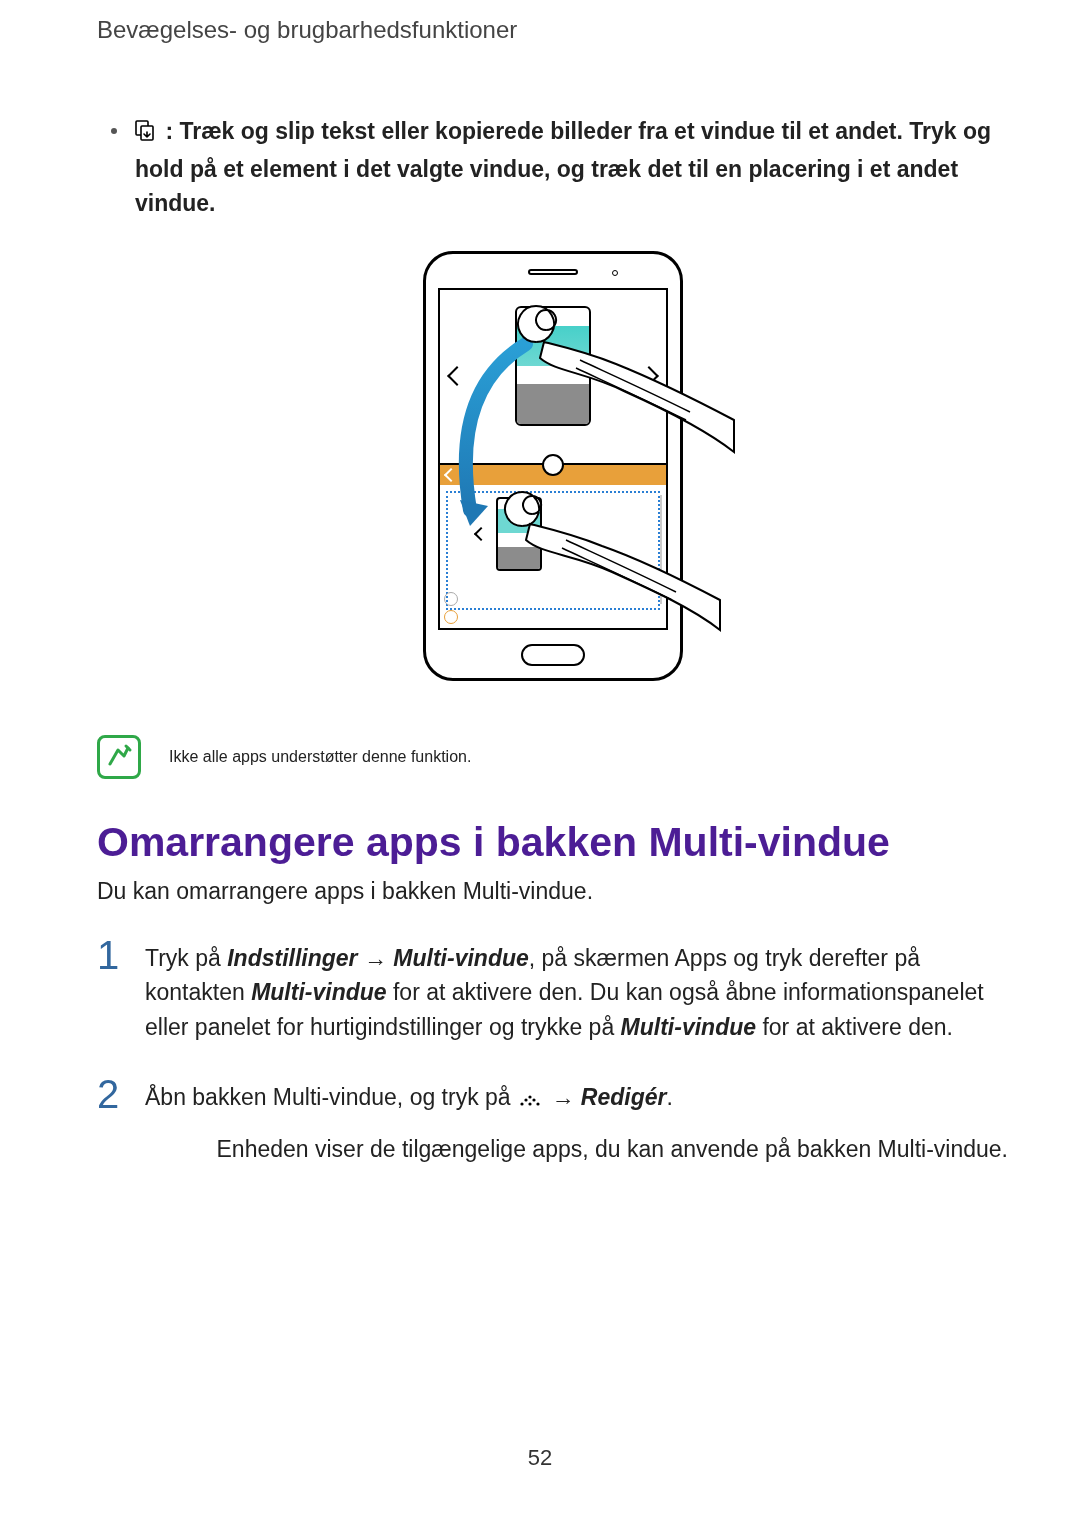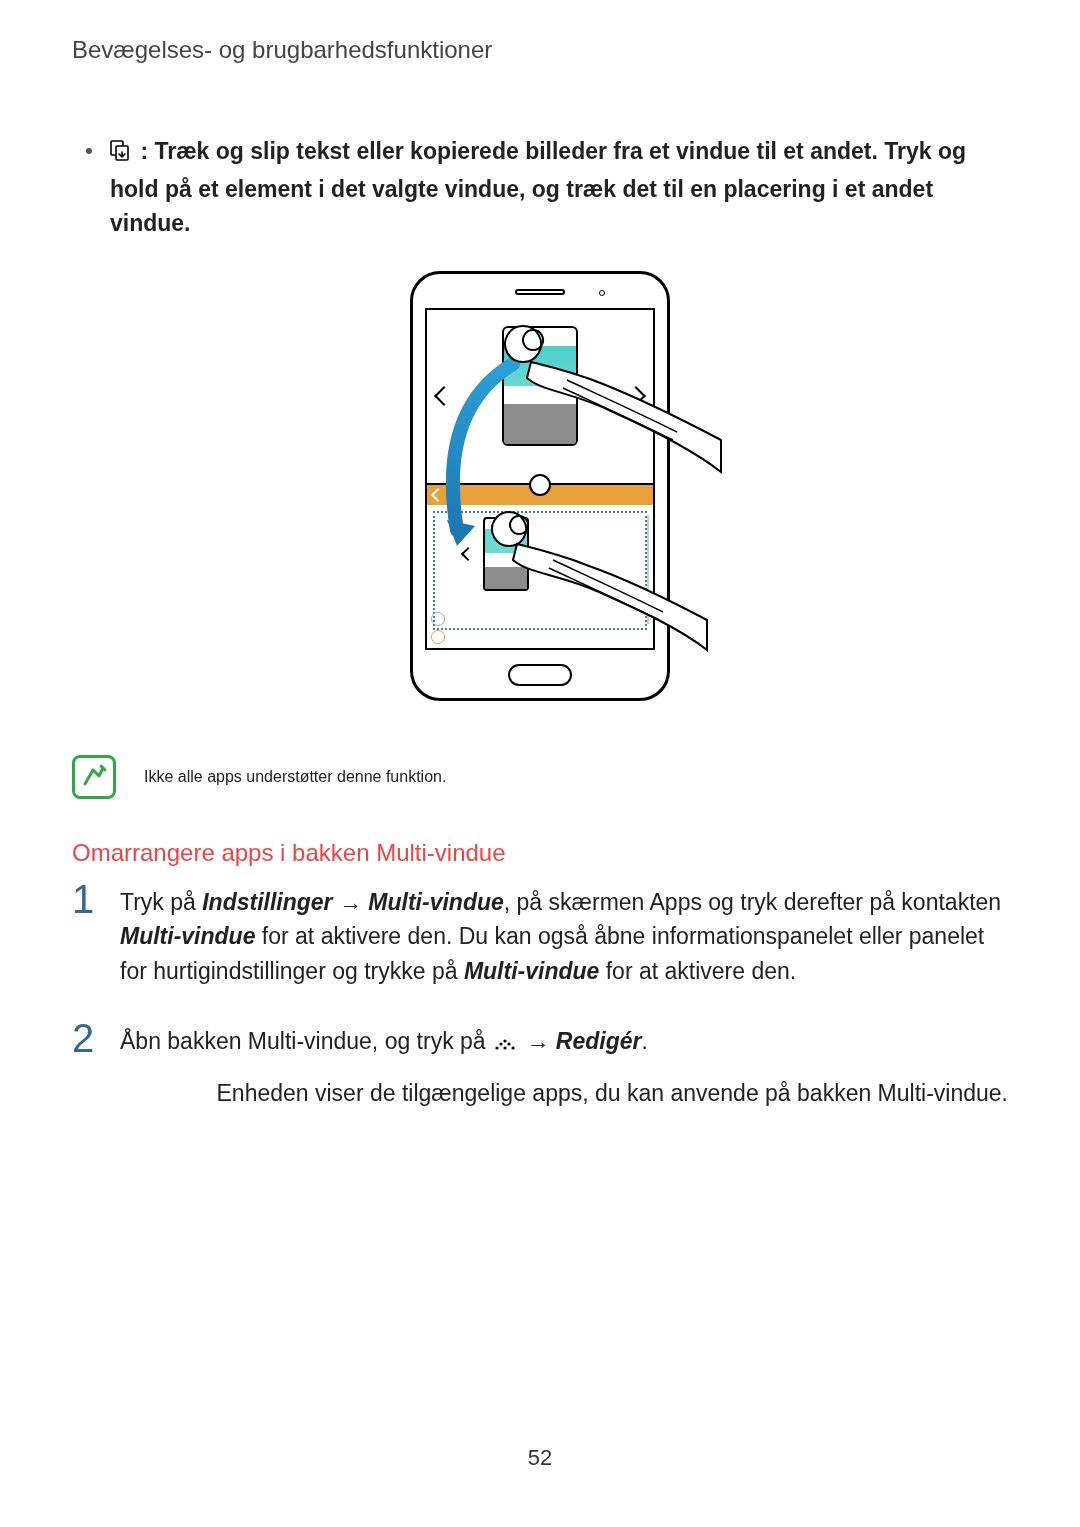--- a/index.html
+++ b/index.html
@@ -5,21 +5,22 @@
   * { box-sizing: border-box; margin: 0; padding: 0; }
   body {
     width: 1080px;
     height: 1527px;
     background: #fff;
     font-family: -apple-system, "Segoe UI", Helvetica, Arial, sans-serif;
     color: #222;
     position: relative;
   }
   .page {
-    padding: 36px 72px 0 72px;
+    padding: 16px 72px 0 72px;
+    margin-left: 25px;
   }
   .header {
     font-size: 24px;
     color: #444;
     margin-bottom: 70px;
     font-weight: 400;
   }
   .bullet-row {
     display: flex;
     align-items: flex-start;
@@ -229,23 +230,23 @@
     border-radius: 8px;
     display: flex;
     align-items: center;
     justify-content: center;
     flex-shrink: 0;
   }
   .note-text {
     font-size: 16px;
   }
   .section-title {
-    color: #ef4444;
-    font-size: 24px;
-    font-weight: 400;
+    color: #4c1d95;
+    font-size: 41px;
+    font-weight: 700;
     margin: 26px 0 12px 0;
   }
   .section-intro {
     font-size: 23px;
     margin-bottom: 30px;
   }
   .step {
     display: flex;
     align-items: flex-start;
     gap: 22px;
@@ -354,20 +355,21 @@
       <svg width="30" height="30" viewBox="0 0 30 30">
         <path d="M6 22 L14 8 L20 14 L24 6" fill="none" stroke="#2fa848" stroke-width="3" stroke-linecap="round" stroke-linejoin="round"></path>
         <path d="M22 4 L26 8" stroke="#2fa848" stroke-width="3" stroke-linecap="round"></path>
       </svg>
     </div>
     <div class="note-text">Ikke alle apps understøtter denne funktion.</div>
   </div>
 
 
   <h2 class="section-title">Omarrangere apps i bakken Multi-vindue</h2>
+  <p class="section-intro">Du kan omarrangere apps i bakken Multi-vindue.</p>
 
   <div class="step">
     <div class="step-num">1</div>
     <div class="step-body">
       <p>
         <span>Tryk på </span><span class="bold">Indstillinger</span><span> → </span><span class="bold">Multi-vindue</span><span>, på skærmen Apps og tryk derefter på kontakten </span><span class="bold">Multi-vindue</span><span> for at aktivere den. Du kan også åbne informationspanelet eller panelet for hurtigindstillinger og trykke på </span><span class="bold">Multi-vindue</span><span> for at aktivere den.</span>
       </p>
     </div>
   </div>
 

